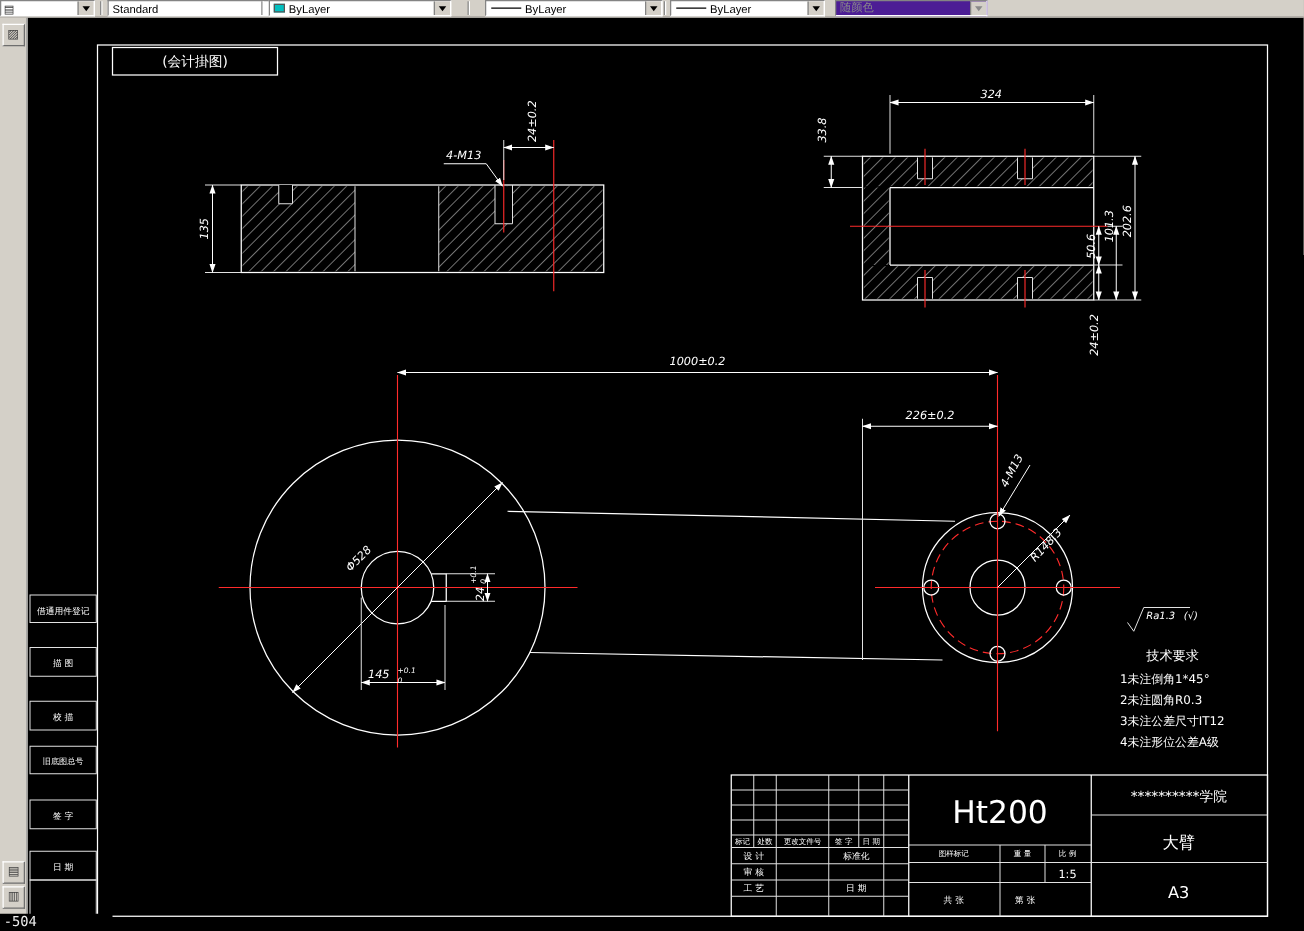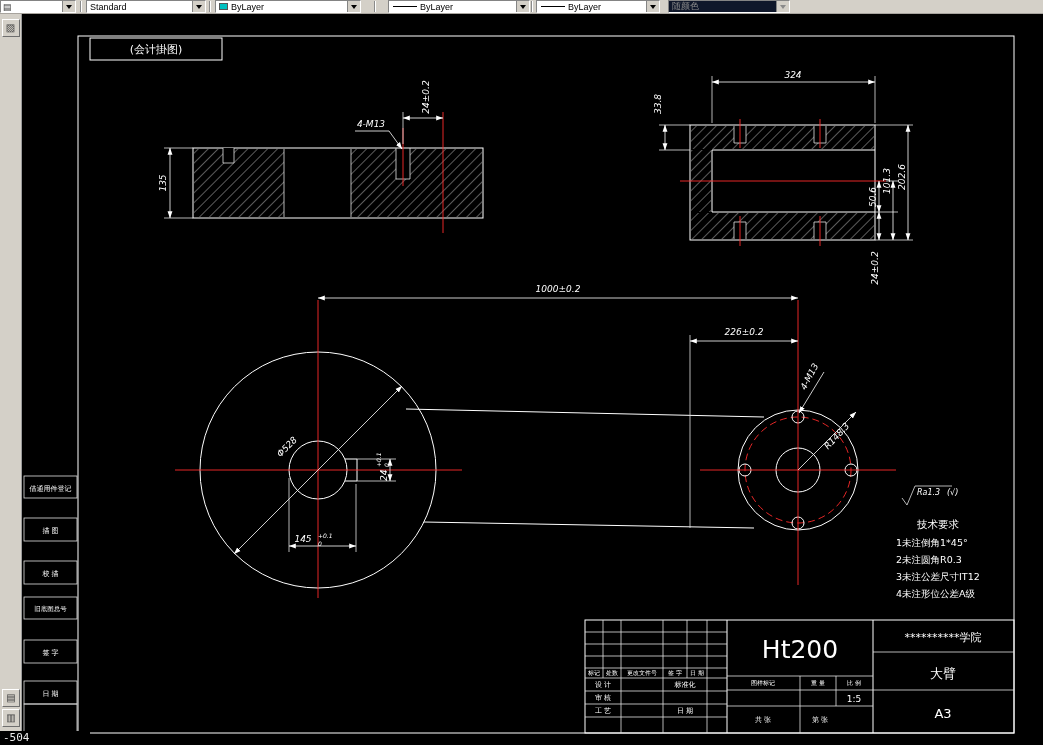--- a/index.html
+++ b/index.html
@@ -5,21 +5,21 @@
   *{margin:0;padding:0;box-sizing:border-box}
   html,body{width:1043px;height:745px;overflow:hidden;background:#d4d0c8;font-family:"Liberation Sans",sans-serif}
   .app{position:relative;width:1043px;height:745px}
 
   
   .toolbar{position:absolute;left:0;top:0;width:1043px;height:14px;background:#d4d0c8;border-bottom:1px solid #a8a49e;z-index:5}
   .combo{position:absolute;top:0;height:13px;background:#fff;border:1px solid;border-color:#848484 #fff #fff #848484;display:flex;align-items:center;font-size:9px;color:#000;overflow:hidden}
   .combo .cval{flex:1;padding-left:3px;white-space:nowrap}
   .combo .drop{width:13px;height:100%;margin-left:auto;background:#d4d0c8;border-left:1px solid #848484;display:flex;align-items:center;justify-content:center;flex:none}
   .tri{width:0;height:0;border-left:3px solid transparent;border-right:3px solid transparent;border-top:4px solid #000}
-  .combo.disabled{background:#0f172a;color:#8a8a8a}
+  .combo.disabled{background:#4c1d95;color:#8a8a8a}
   .combo.disabled .tri{border-top-color:#8a8a8a}
   .swatch{width:9px;height:7px;background:#00c0c0;border:1px solid #555;margin-left:3px;flex:none}
   .linesw{width:24px;border-top:1px solid #000;margin-left:4px;flex:none}
   .lyrico{font-size:9px;margin-left:2px;color:#333;flex:none}
   .sep{position:absolute;top:1px;height:11px;width:2px;border-left:1px solid #8a8a8a;border-right:1px solid #fff}
 
   
   .leftbar{position:absolute;left:0;top:14px;width:22px;height:731px;background:#d4d0c8;border-right:1px solid #9a9a9a;z-index:4}
   .tbtn{width:18px;height:18px;margin:2px auto;background:#d4d0c8;border:1px solid;border-color:#fff #6e6e6e #6e6e6e #fff;font-size:10px;line-height:16px;text-align:center;color:#444}
   .tb-top{margin-top:5px}
@@ -50,21 +50,21 @@
 
   <div class="toolbar">
     <div class="combo" style="left:0;width:76px">
       <span class="lyrico">▤</span>
       <span class="cval"></span>
       <span class="drop">
           <i class="tri"></i>
         </span>
     </div>
     <span class="sep" style="left:80px"></span>
-    <div class="combo" style="left:86px;width:120px">
+    <div class="combo" style="left:86px;width:145px">
       <span class="cval">Standard</span>
       <span class="drop">
           <i class="tri"></i>
         </span>
     </div>
     <span class="sep" style="left:209px"></span>
     <div class="combo" style="left:215px;width:146px">
       <span class="swatch"></span>
       <span class="cval">ByLayer</span>
       <span class="drop">

